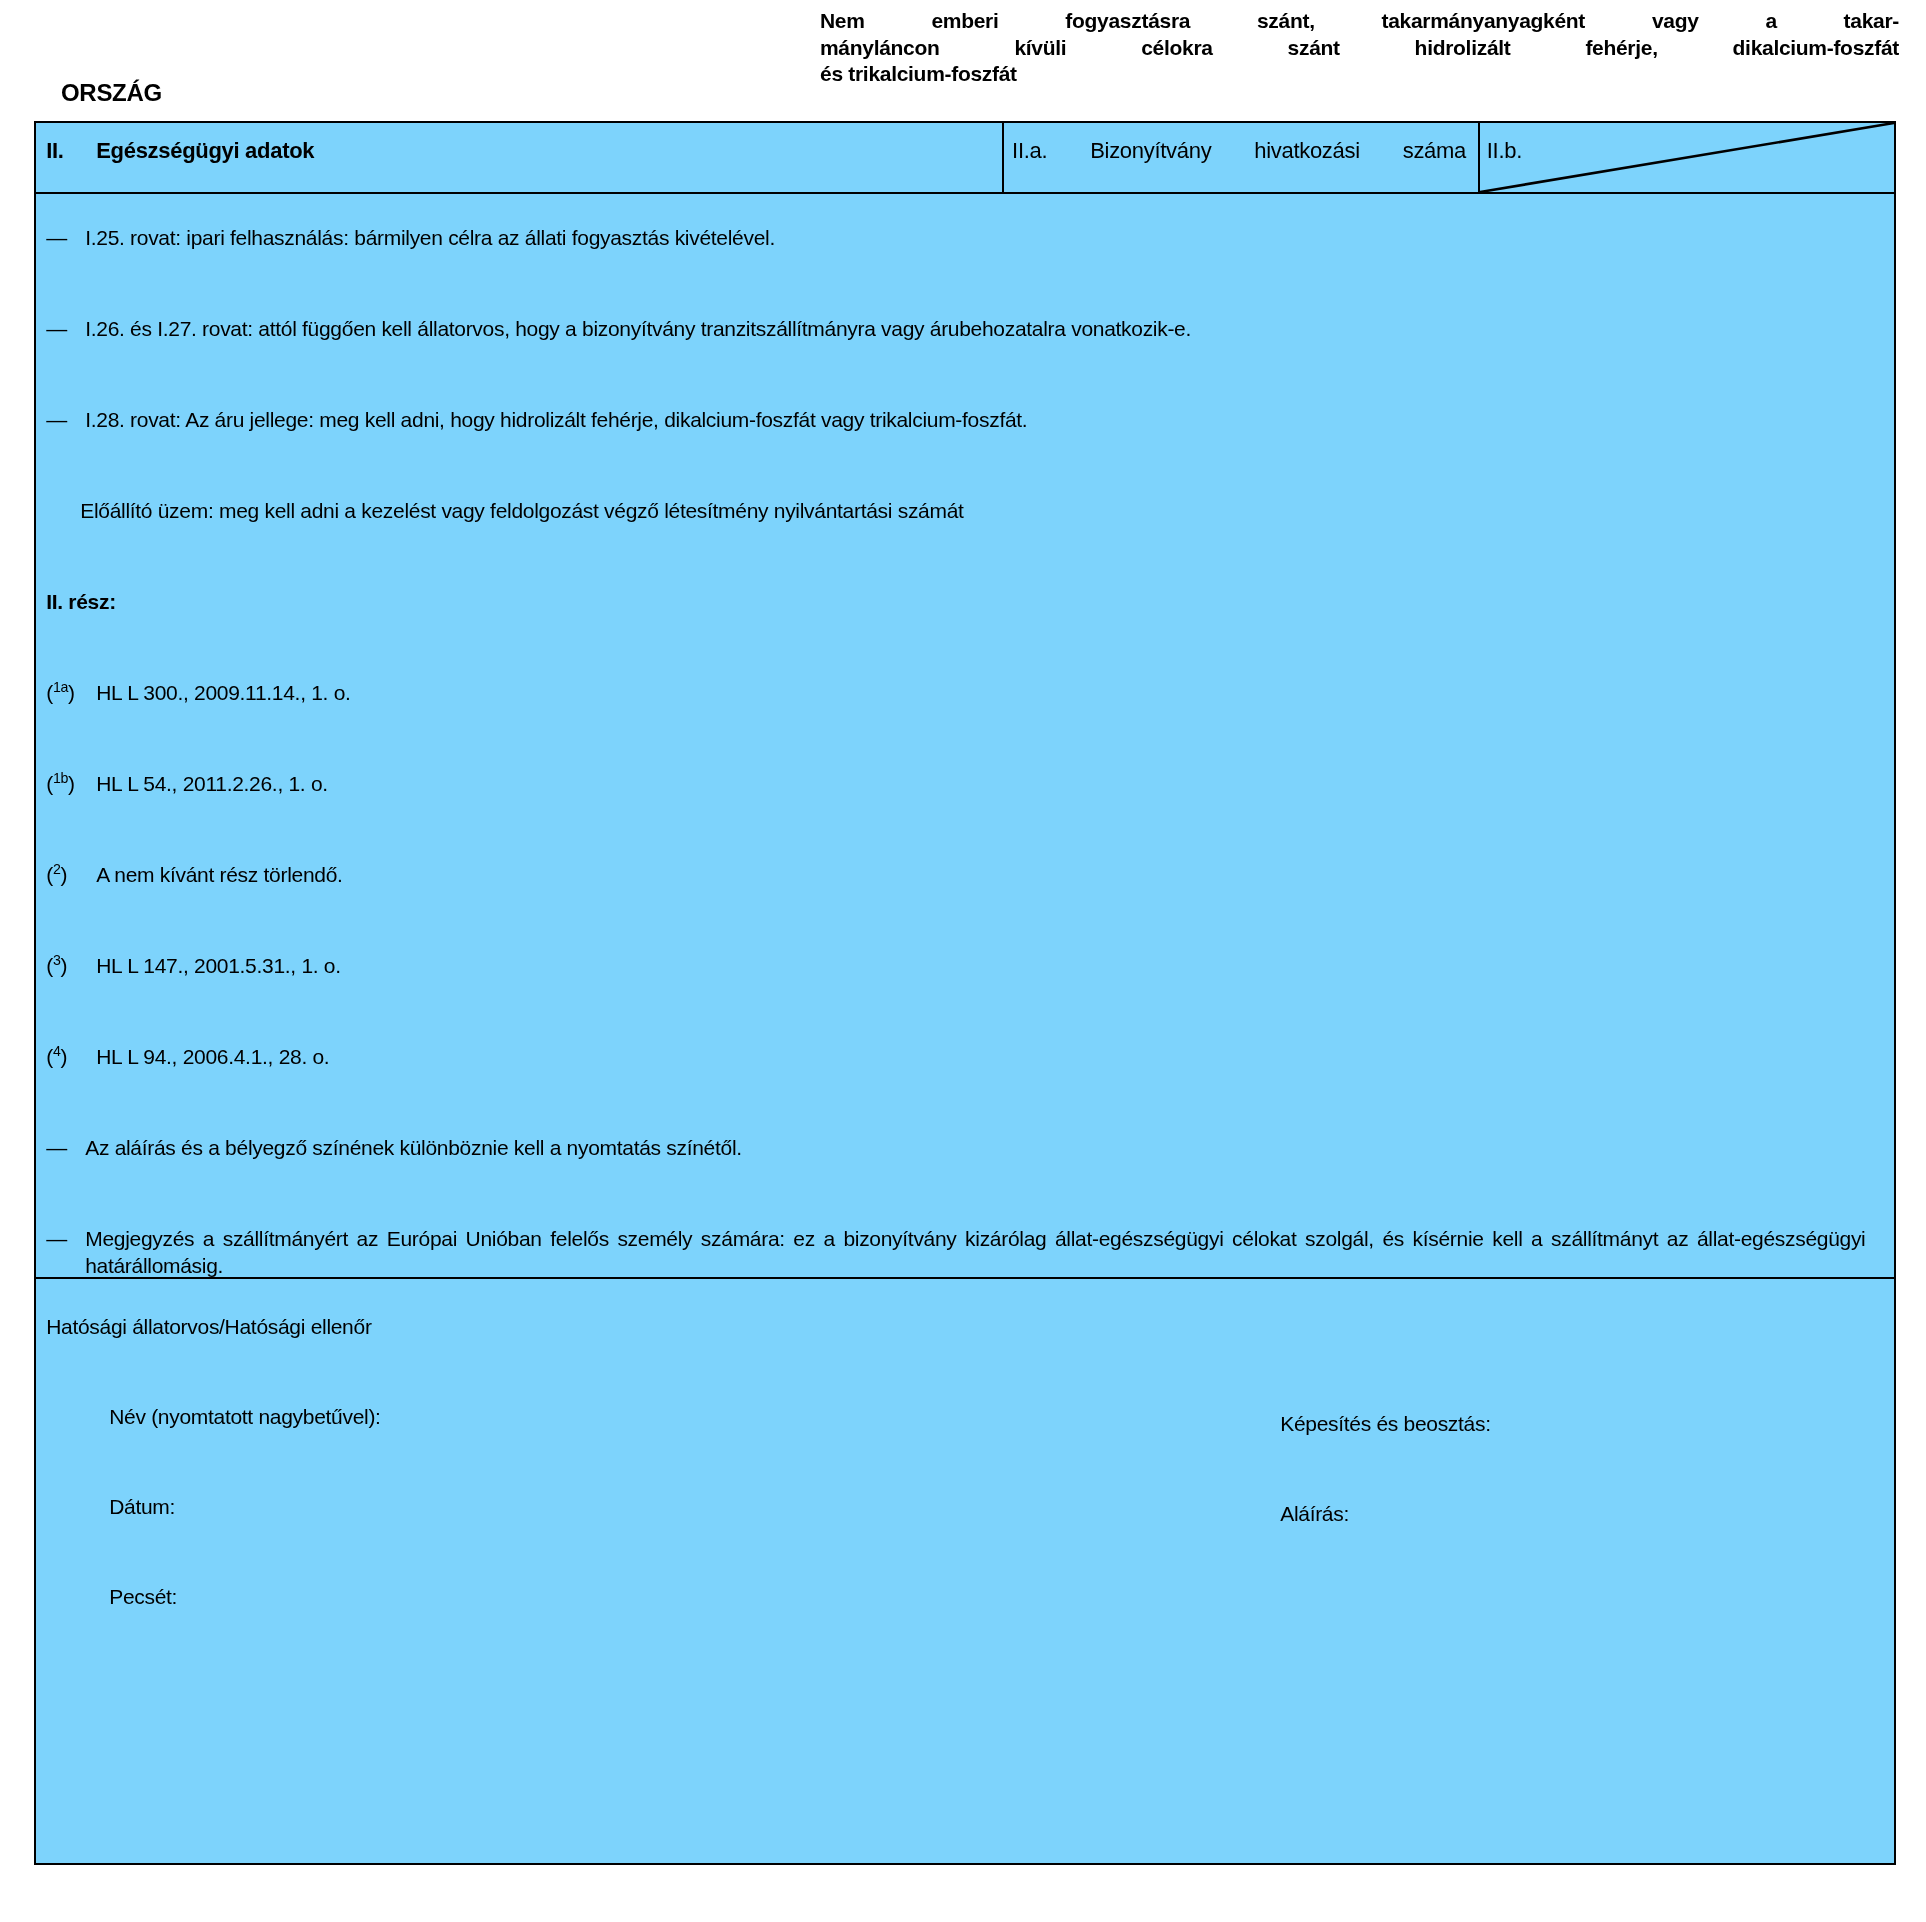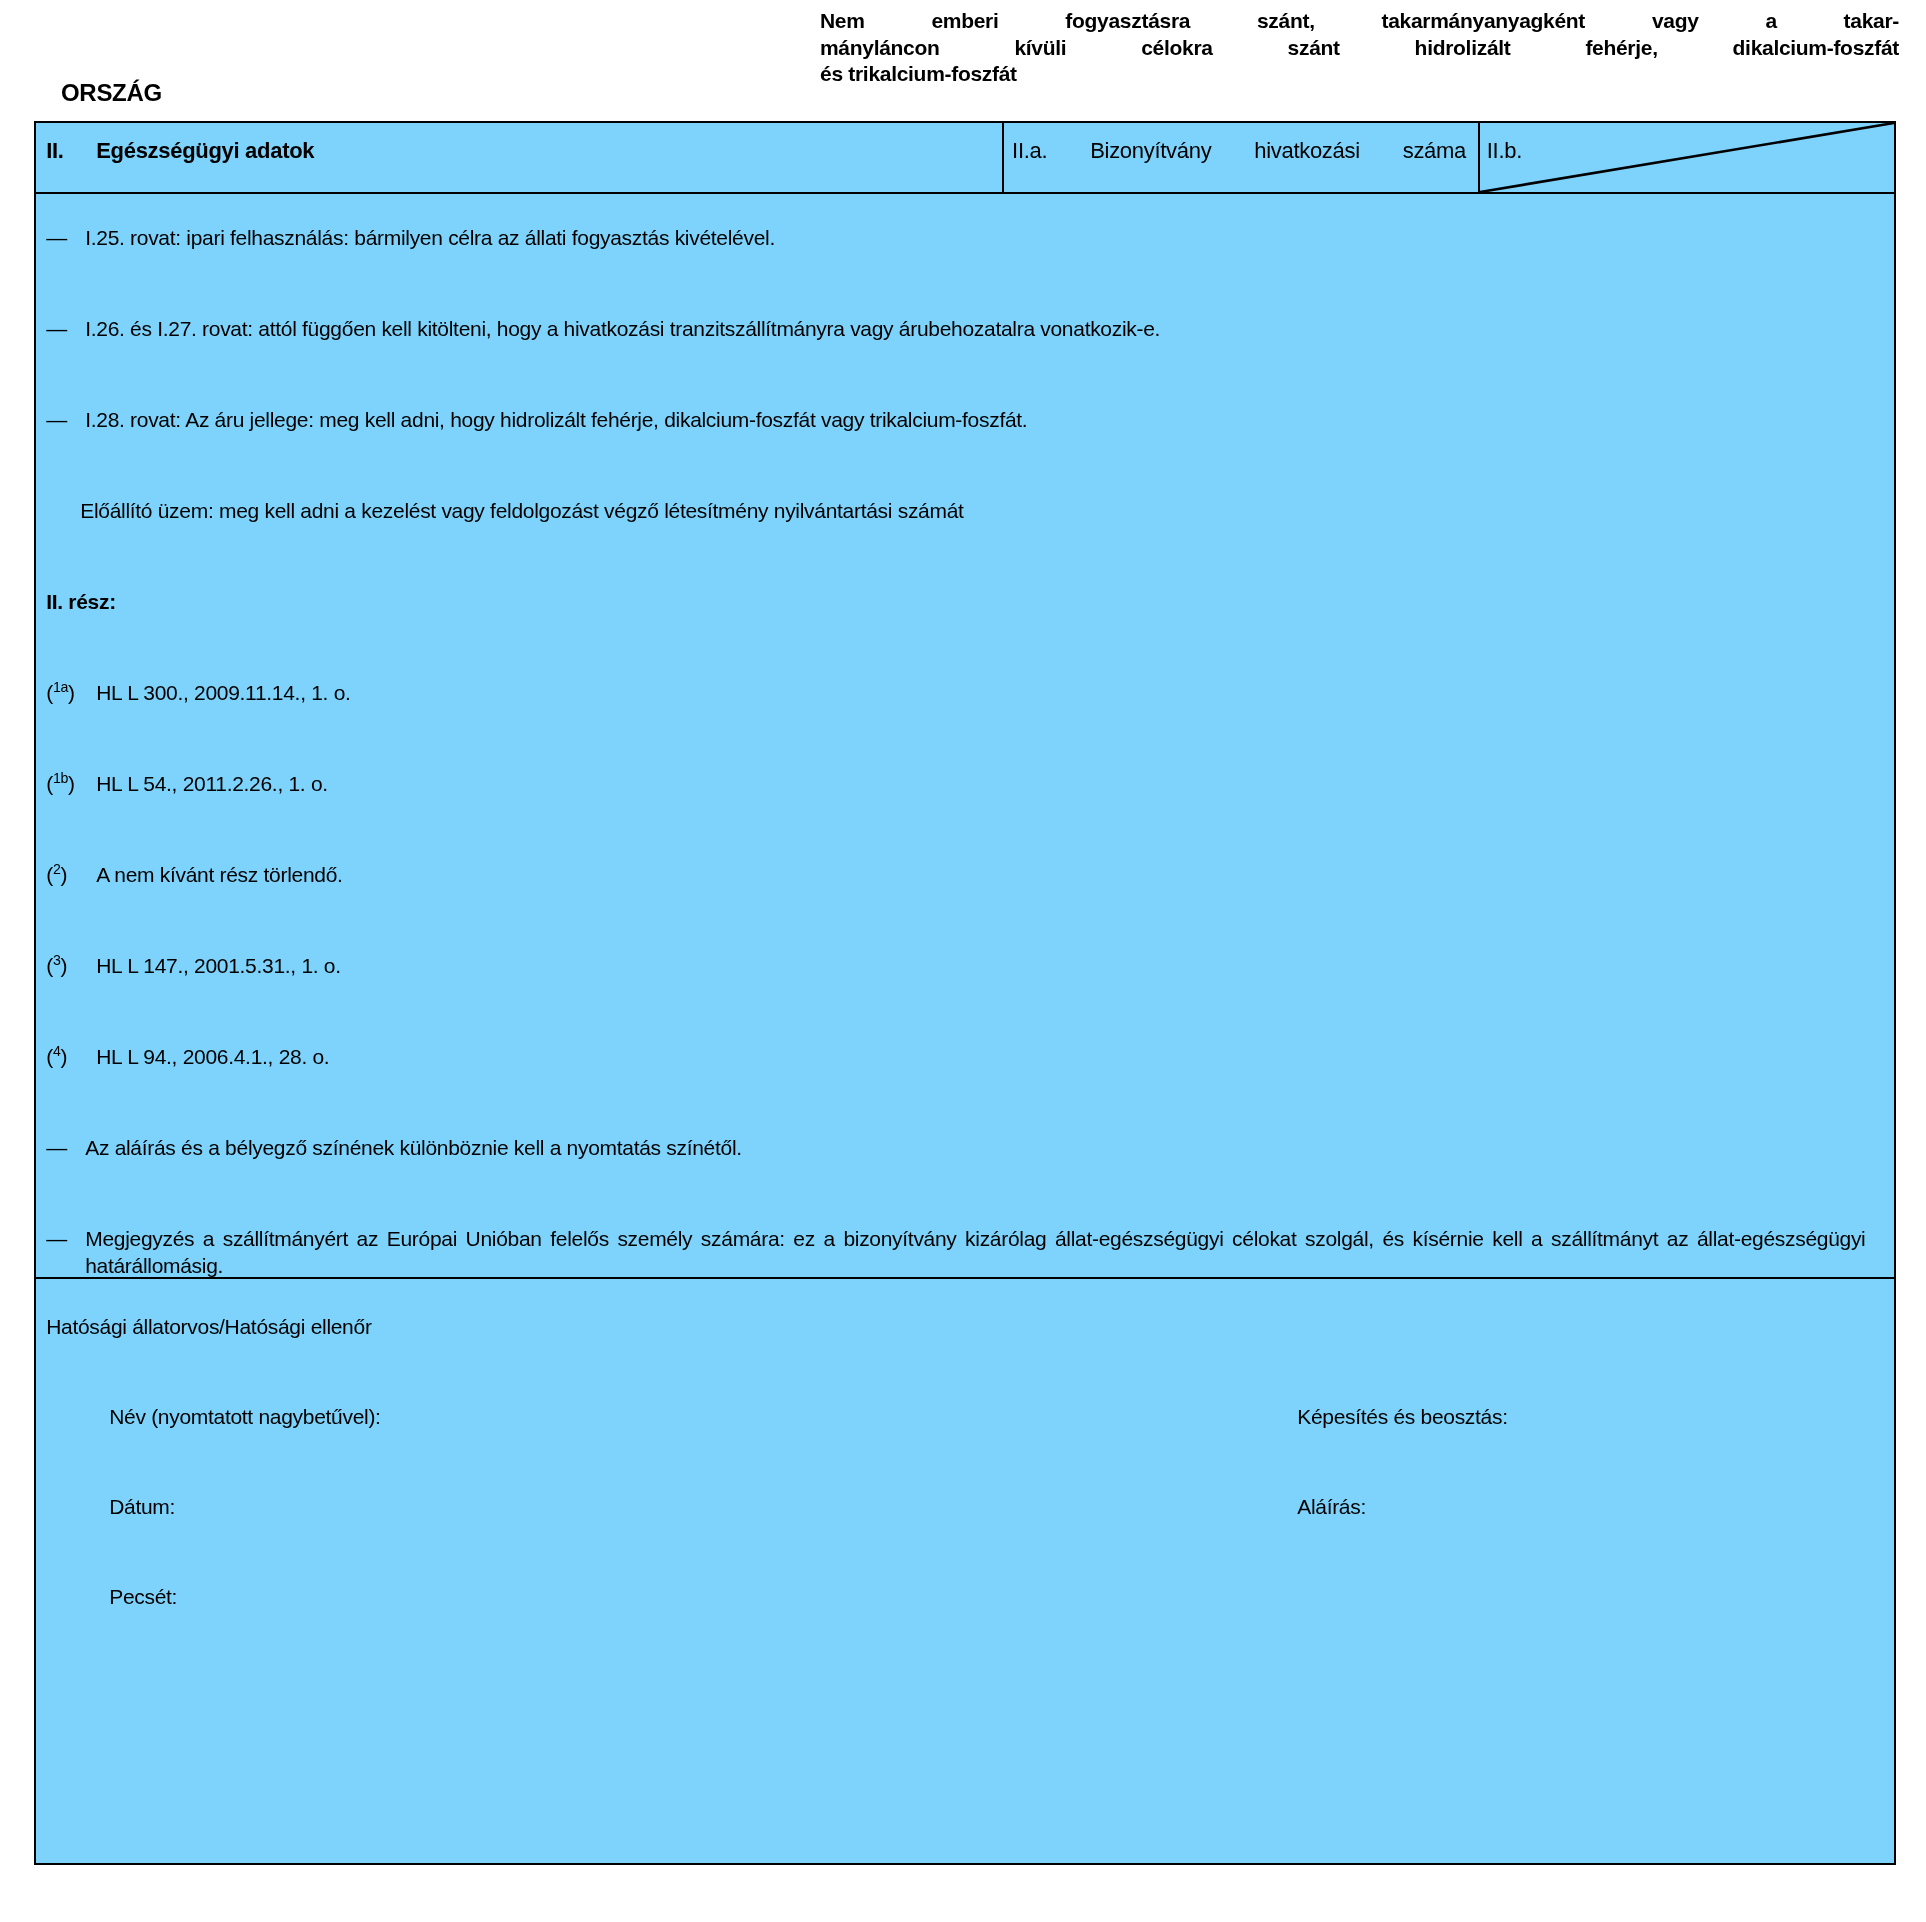--- a/index.html
+++ b/index.html
@@ -157,22 +157,21 @@
   .officer-title { margin: 0; }
   .officer-row {
     position: relative;
     margin-top: 63px;
     height: 27px;
   }
   .officer-row .o-left { margin-left: 63px; }
   .officer-row .o-right {
     position: absolute;
     left: 1234px;
-    top: 0;
-    margin-left: 17px;
+    top: 7px;
   }
 </style>
 </head>
 <body>
 
 <div class="page">
 
   <div class="top-header">
     <div class="country">ORSZÁG</div>
     <div class="cert-title">
@@ -199,21 +198,21 @@
 
     <div class="notes">
 
       <div class="para dash-para">
         <span class="dash">—</span>
         <span class="ptext">I.25. rovat: ipari felhasználás: bármilyen célra az állati fogyasztás kivételével.</span>
       </div>
 
       <div class="para dash-para">
         <span class="dash">—</span>
-        <span class="ptext">I.26. és I.27. rovat: attól függően kell kitölteni, hogy a hivatkozási tranzitszállítmányra vagy árubehozatalra vonatkozik-e.</span>
+        <span class="ptext">I.26. és I.27. rovat: attól függően kell állatorvos, hogy a bizonyítvány tranzitszállítmányra vagy árubehozatalra vonatkozik-e.</span>
       </div>
 
       <div class="para dash-para">
         <span class="dash">—</span>
         <span class="ptext">I.28. rovat: Az áru jellege: meg kell adni, hogy hidrolizált fehérje, dikalcium-foszfát vagy trikalcium-foszfát.</span>
       </div>
 
       <div class="para producer-note">Előállító üzem: meg kell adni a kezelést vagy feldolgozást végző létesítmény nyilvántartási számát</div>
 
       <div class="para part2">II. rész:</div>

